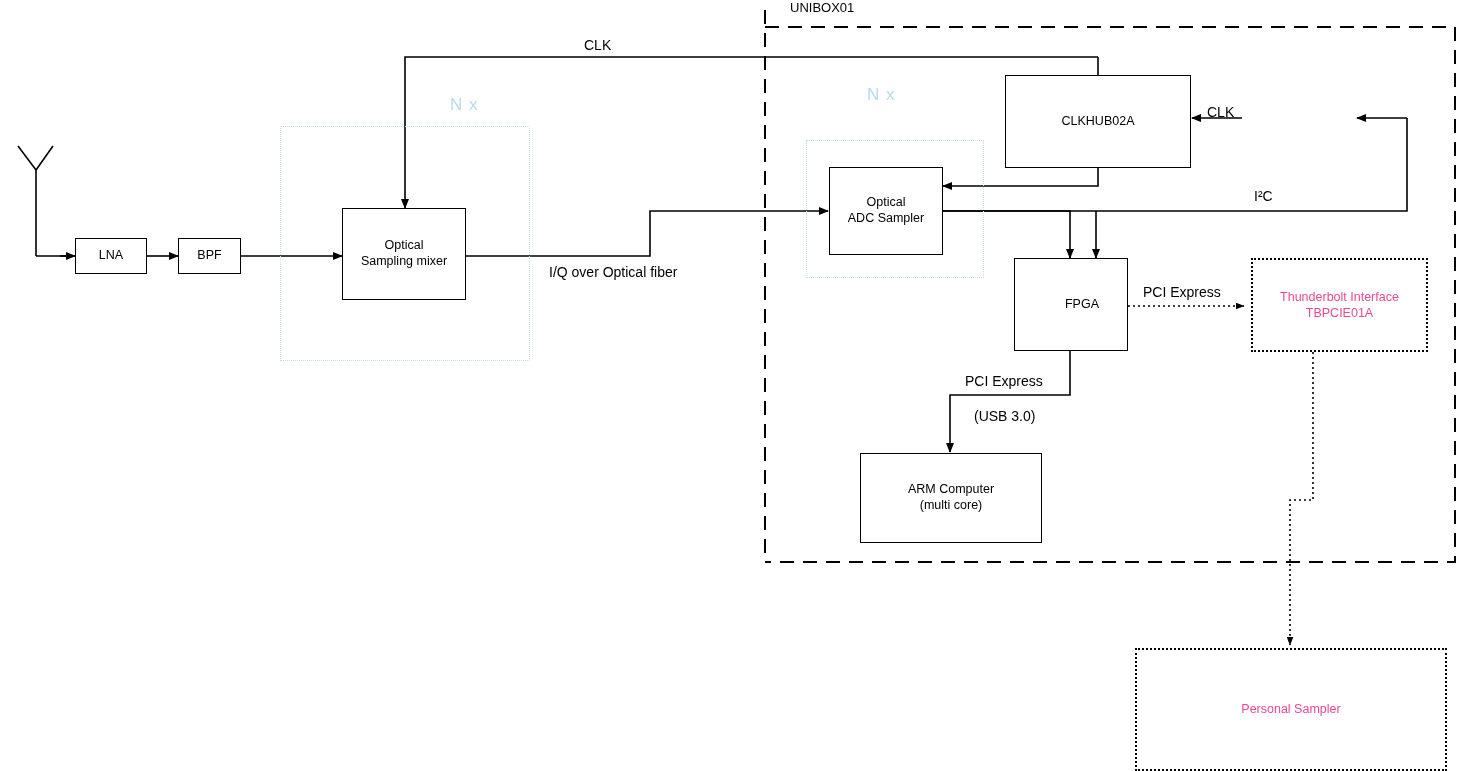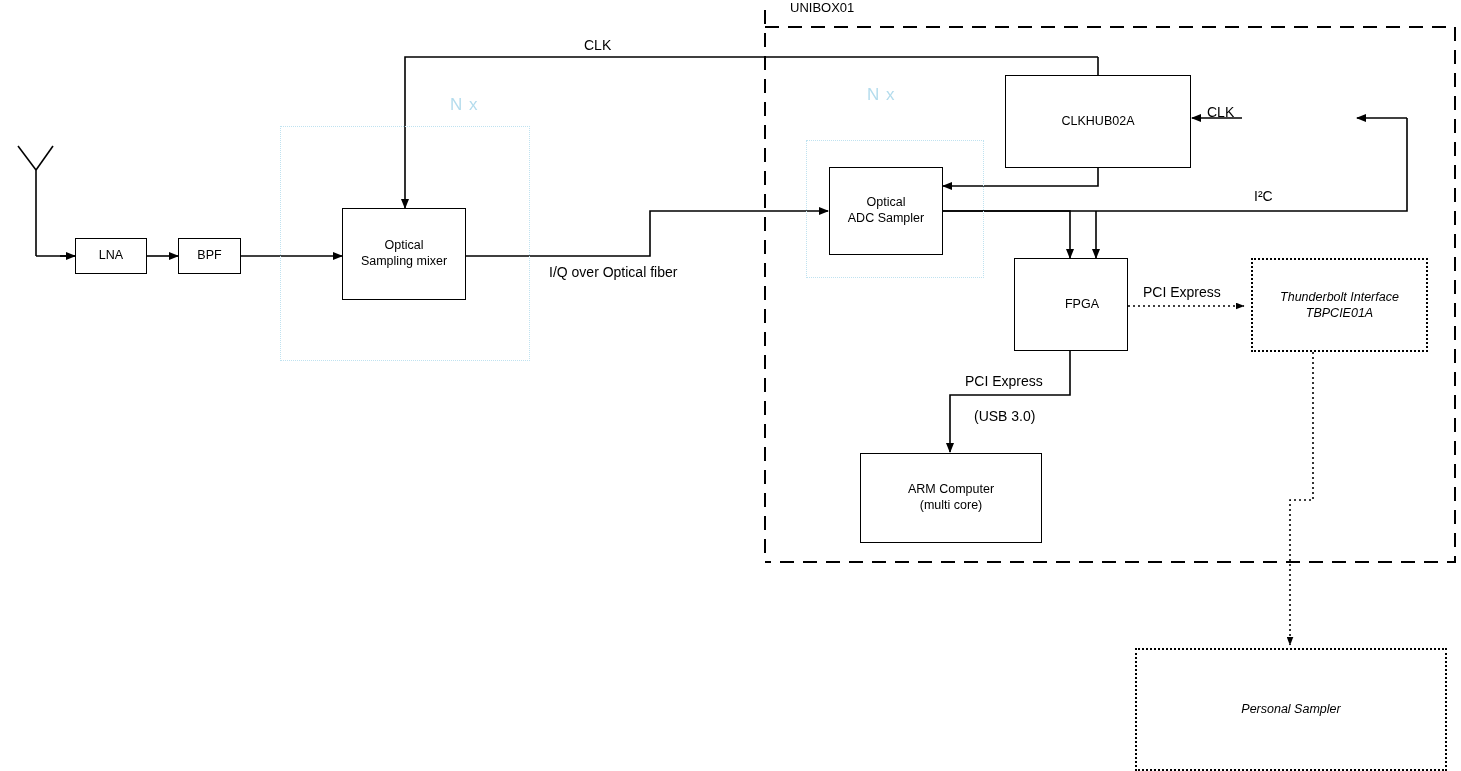--- a/index.html
+++ b/index.html
@@ -43,24 +43,23 @@
   }
   .dotted-box {
     position: absolute;
     border: 2px dotted #000000;
     background: #ffffff;
     display: flex;
     align-items: center;
     justify-content: center;
     text-align: center;
     font-size: 12.5px;
-    color: #000000;
+    color: #ec4899;
     line-height: 1.3;
     box-sizing: border-box;
-    font-style: italic;
   }
   .group-box {
     position: absolute;
     border: 1.5px dotted #bfe2f0;
     box-sizing: border-box;
     background: transparent;
   }
   .group-label {
     position: absolute;
     color: #b4dced;

